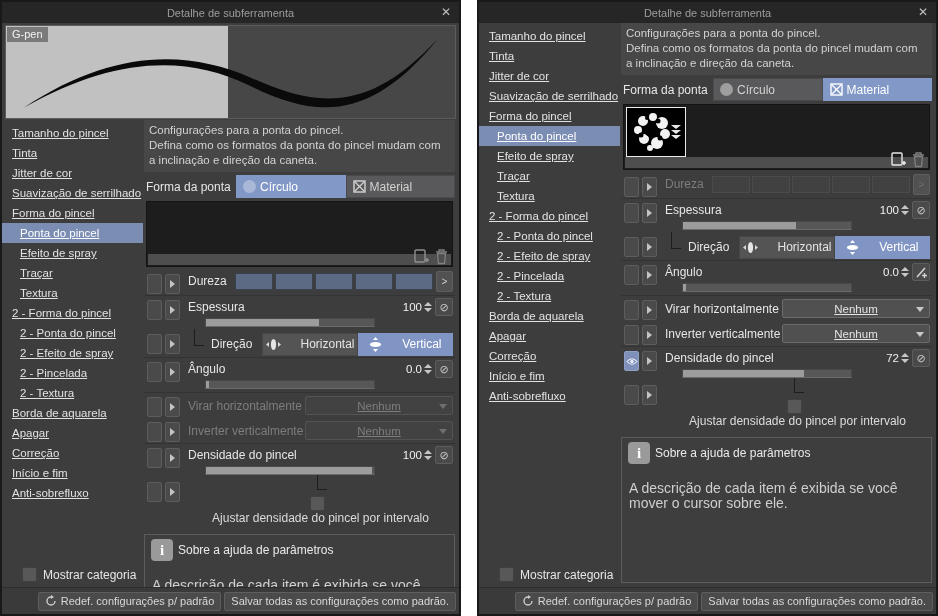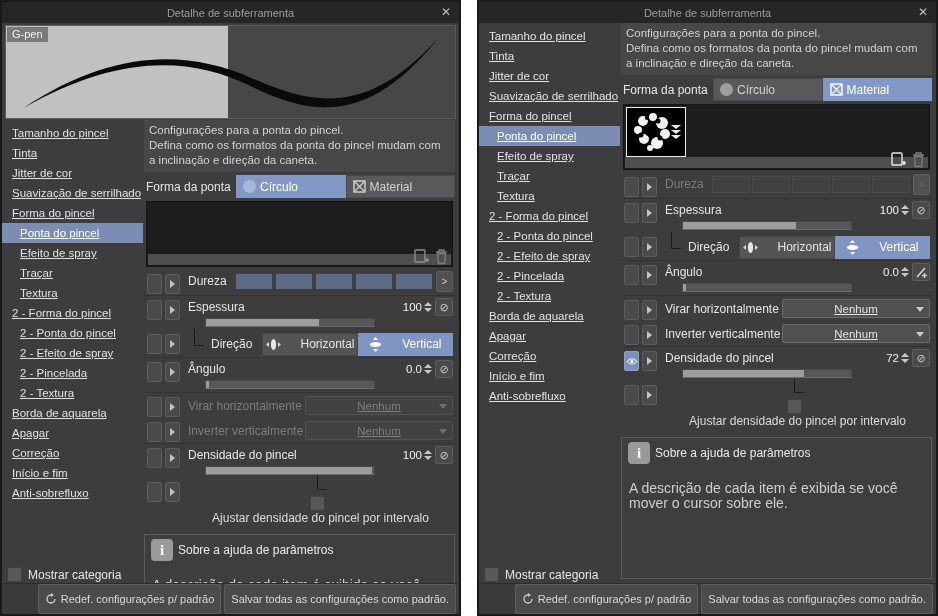--- a/index.html
+++ b/index.html
@@ -80,24 +80,24 @@
   .dd.off{background:#424242;border-color:#535353;color:#7d7d7d;}
   .dd.off .chev{border-top-color:#6f6f6f;}
   .elbow{width:9px;height:16px;border-left:1px solid #1d1d1d;border-bottom:1px solid #1d1d1d;margin:-8px 3px 6px 6px;flex:0 0 auto;}
   .chkrow{display:flex;align-items:center;padding:1px 0 3px 0;flex-direction:column;}
   .cb{width:13px;height:13px;background:#585858;border:1px solid #404040;border-radius:2px;margin-right:6px;flex:0 0 auto;}
   .helpbox{margin:5px 0 4px 0;border:1px solid #5c5c5c;background:#3e3e3e;flex:1;padding:4px 6px;min-height:70px;}
   .helptitle{display:flex;align-items:center;gap:5px;font-size:12px;color:#eaeaea;}
   .iicon{width:22px;height:22px;background:#9a9a9a;border-radius:4px;color:#ffffff;display:flex;align-items:center;
     justify-content:center;font-size:15px;font-weight:bold;font-family:"Liberation Serif",serif;flex:0 0 auto;}
   .helpbody{margin-top:17px;font-size:14px;color:#cfcfcf;line-height:15px;padding-left:1px;}
-  .showcat{position:absolute;left:5px;bottom:32px;display:flex;align-items:center;font-size:12px;color:#e6e6e6;}
+  .showcat{position:absolute;left:20px;bottom:32px;display:flex;align-items:center;font-size:12px;color:#e6e6e6;}
   .footerbar{flex:0 0 26px;background:#3a3a3a;border-top:1px solid #2c2c2c;display:flex;align-items:center;
     justify-content:flex-end;gap:3px;padding:0 3px;}
-  .fbtn{height:30px;background:#4b4b4b;border:1px solid #5e5e5e;border-radius:2px;color:#d8d8d8;font-size:11px;
+  .fbtn{height:19px;background:#4b4b4b;border:1px solid #5e5e5e;border-radius:2px;color:#d8d8d8;font-size:11px;
     display:flex;align-items:center;padding:0 6px;gap:4px;white-space:nowrap;font-family:inherit;}
   svg{display:block;}
 </style>
 </head>
 <body>
 
 <div class="win">
   <div class="titlebar">
     <span class="title">Detalhe de subferramenta</span>
     <span class="close">✕</span>

